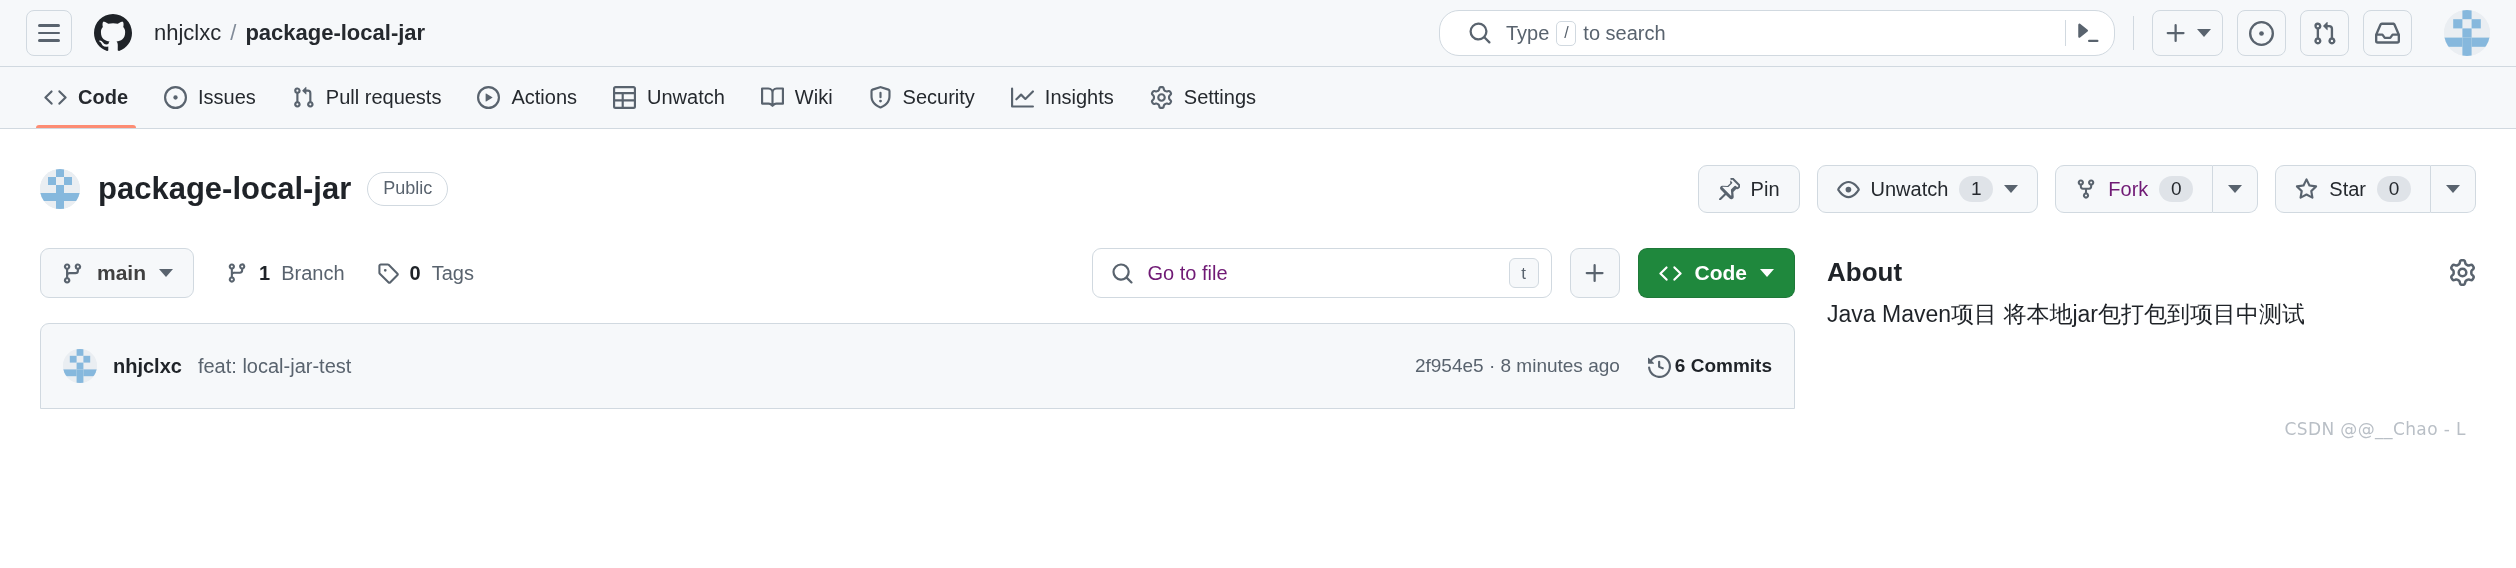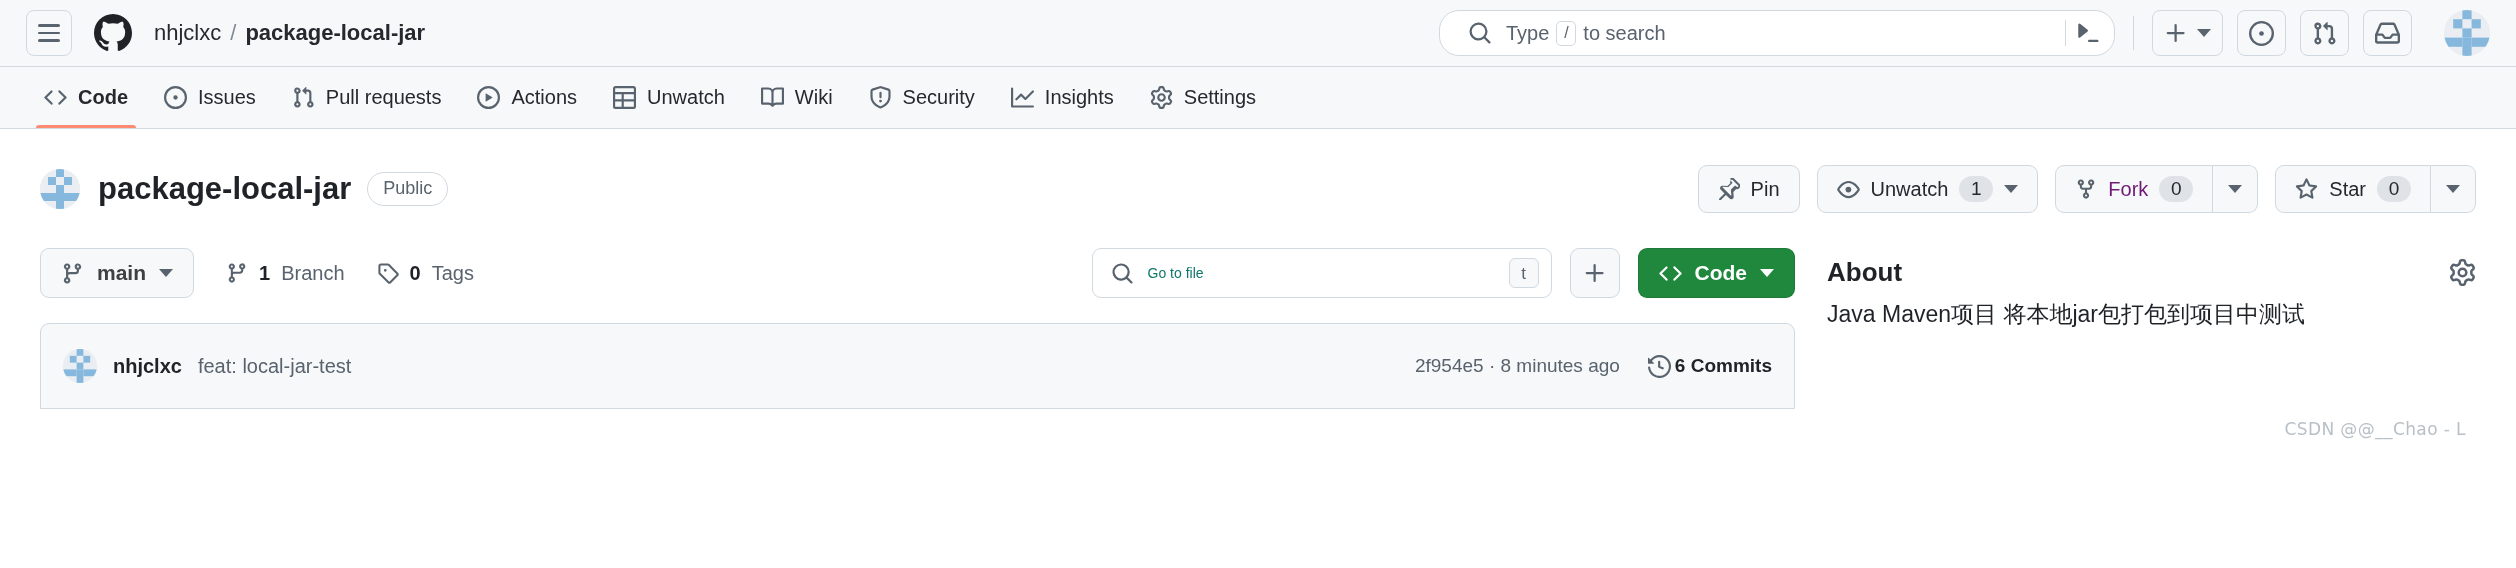--- a/index.html
+++ b/index.html
@@ -294,22 +294,22 @@
     border: 1px solid #d1d9e0;
     border-radius: 9px;
     background: #ffffff;
     display: flex; align-items: center;
     padding: 0 12px 0 18px;
     cursor: text;
   }
   .gotofile .gi { display: flex; color: #59636e; }
   .gotofile .gtxt {
     margin-left: 14px;
-    font-size: 14px;
-    color: #0f766e;
+    font-size: 20px;
+    color: #701a75;
   }
   .kbd-t {
     margin-left: auto;
     display: inline-flex;
     align-items: center; justify-content: center;
     width: 30px; height: 30px;
     border: 1px solid #d1d9e0;
     border-radius: 6px;
     background: #f6f8fa;
     font-size: 17px;

